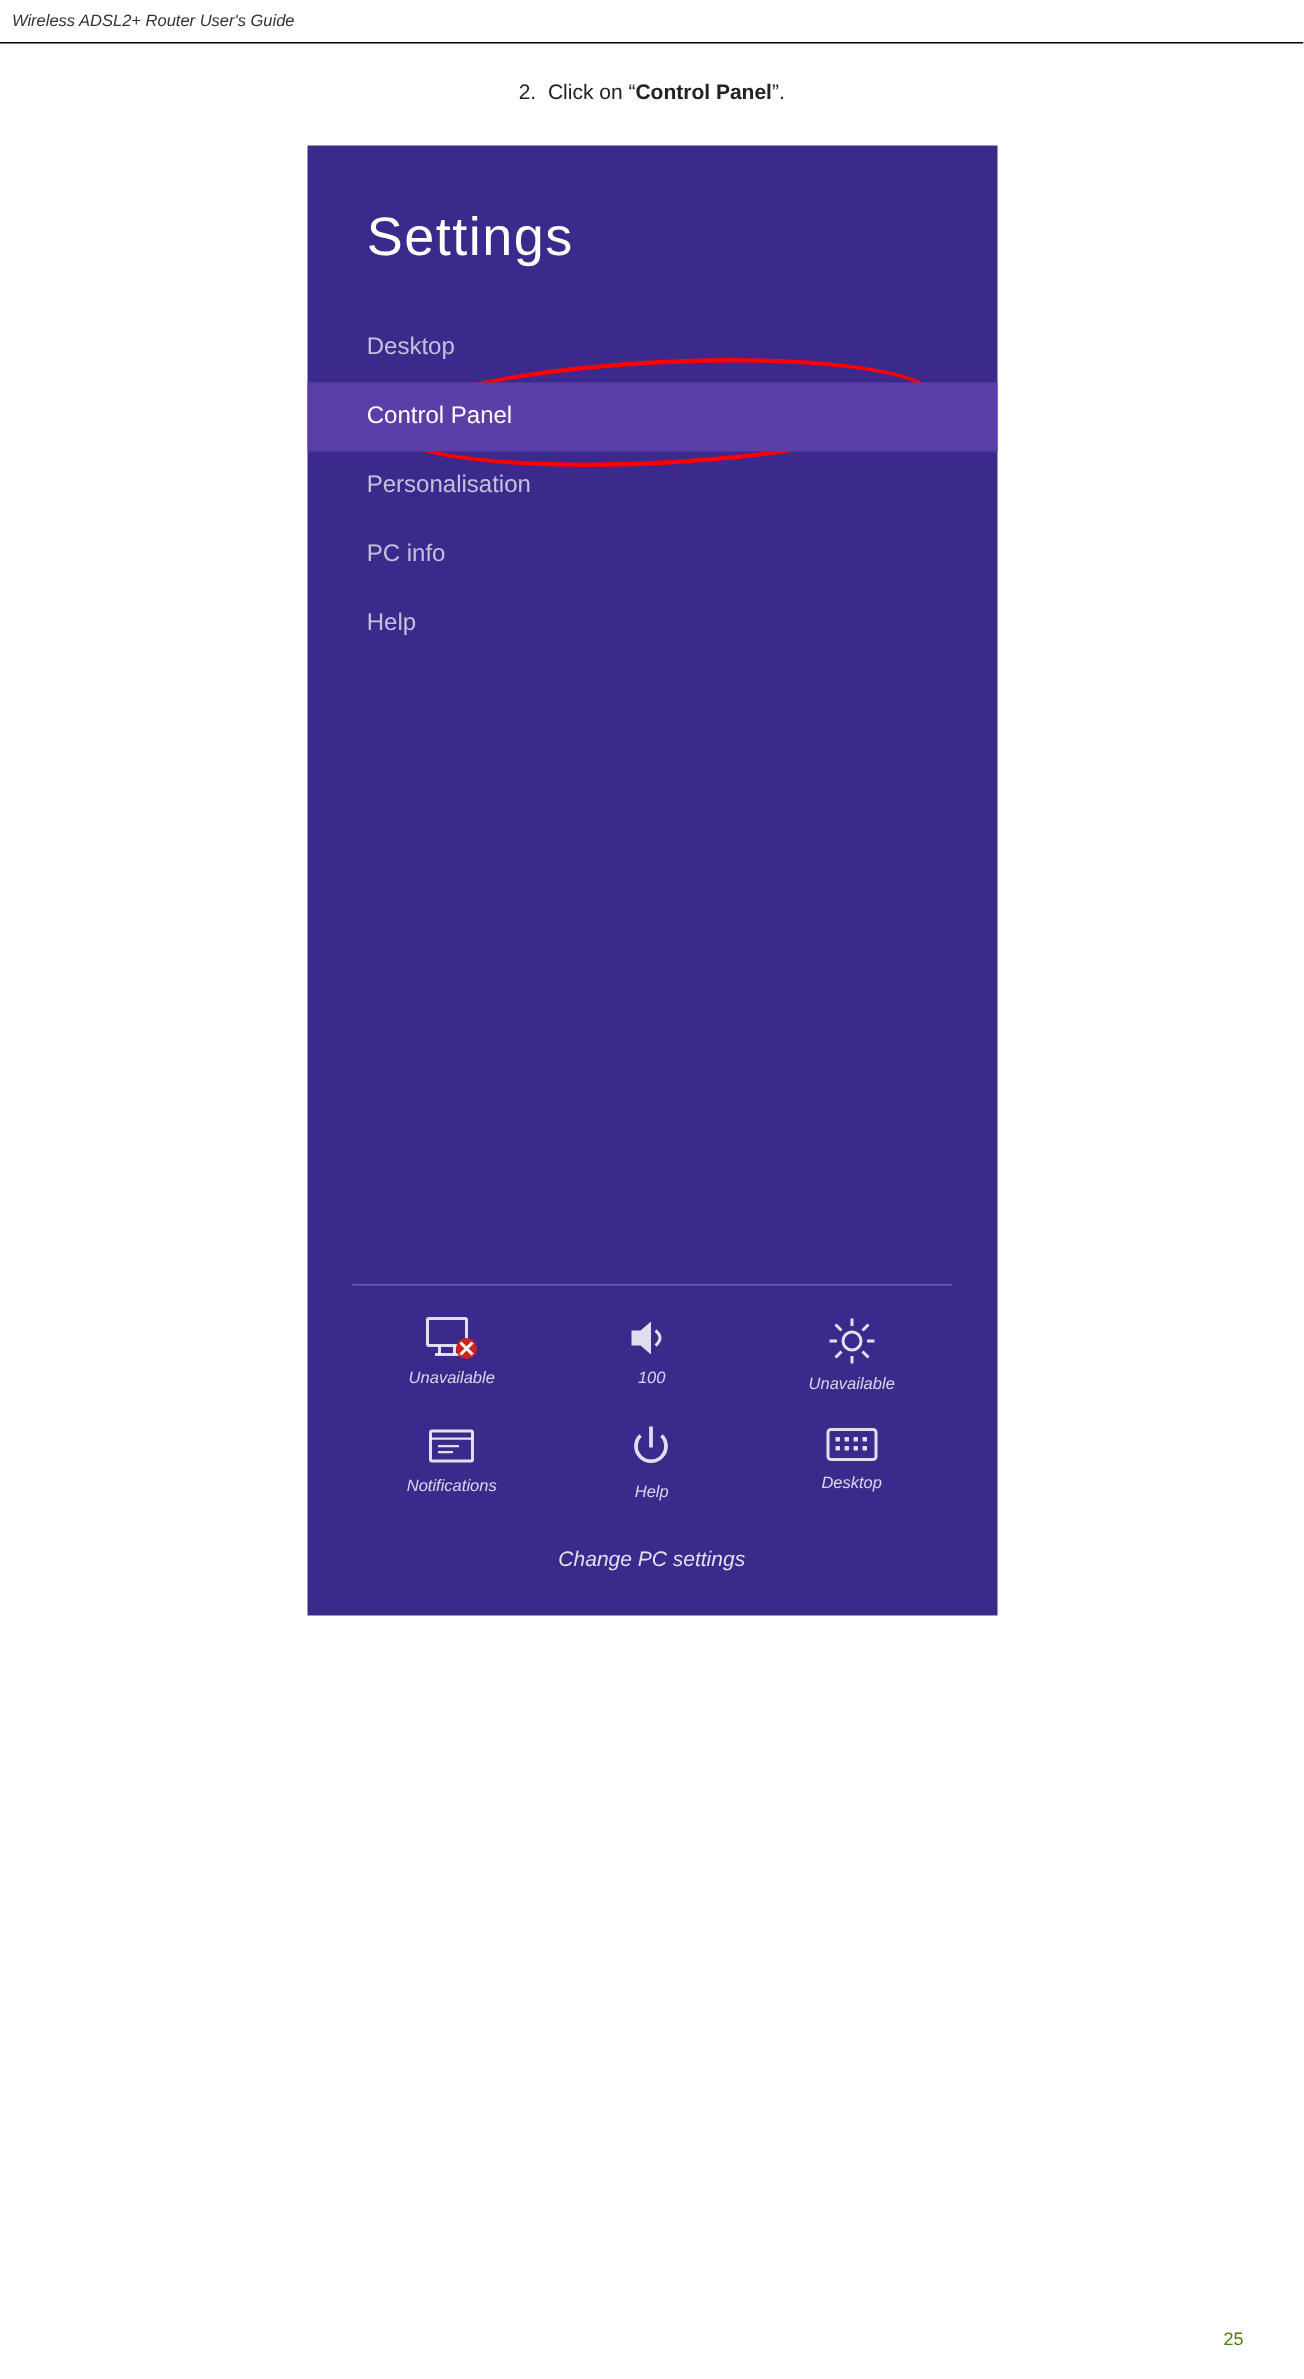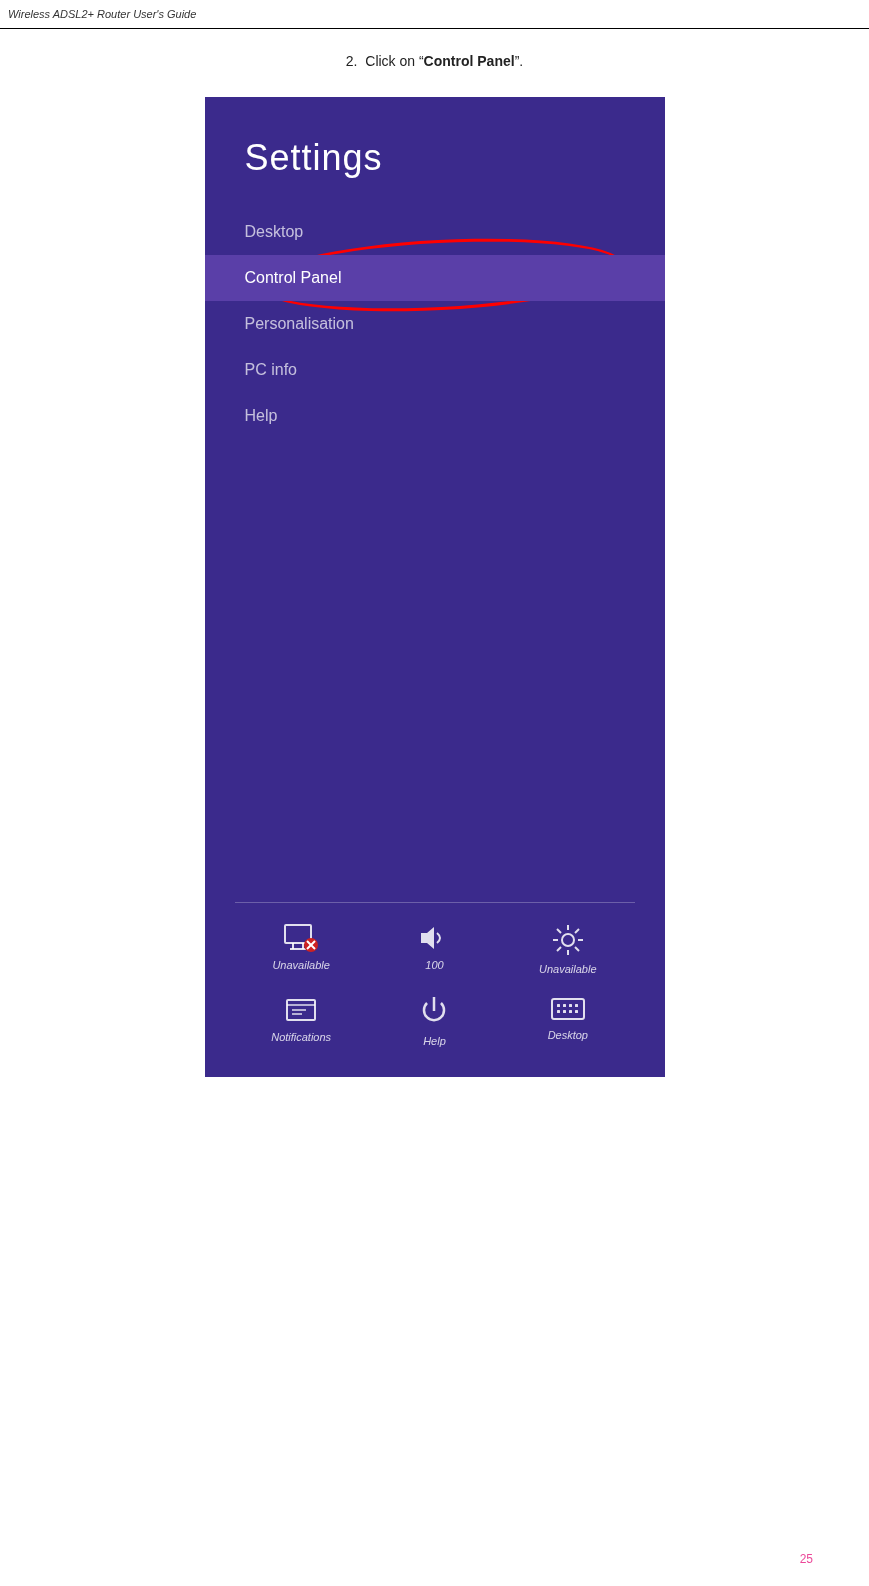--- a/index.html
+++ b/index.html
@@ -126,23 +126,23 @@
       height: 70px;
       top: 143px;
       left: 50px;
       pointer-events: none;
       transform: rotate(-3deg);
     }
 
     .page-number {
       position: absolute;
       bottom: 20px;
-      right: 56px;
+      right: 40px;
       font-size: 12px;
-      color: #ec4899;
+      color: #4d7c0f;
     }
   </style>
 </head>
 <body>
 
 <div class="page-header">
   <span>Wireless ADSL2+ Router User's Guide</span>
 </div>
 
 <div class="instruction-text">
@@ -265,18 +265,21 @@
               <rect x="13" y="15" width="3" height="3" rx="0.5" fill="rgba(255,255,255,0.85)"></rect>
               <rect x="19" y="15" width="3" height="3" rx="0.5" fill="rgba(255,255,255,0.85)"></rect>
               <rect x="25" y="15" width="3" height="3" rx="0.5" fill="rgba(255,255,255,0.85)"></rect>
             </svg>
           </div>
           <span class="icon-label">Desktop</span>
         </div>
 
       </div>
 
+      <div class="change-pc-settings">
+        <span>Change PC settings</span>
+      </div>
 
     </div>
   </div>
 </div>
 
 <div class="page-number">25</div>
 
 </body></html>

